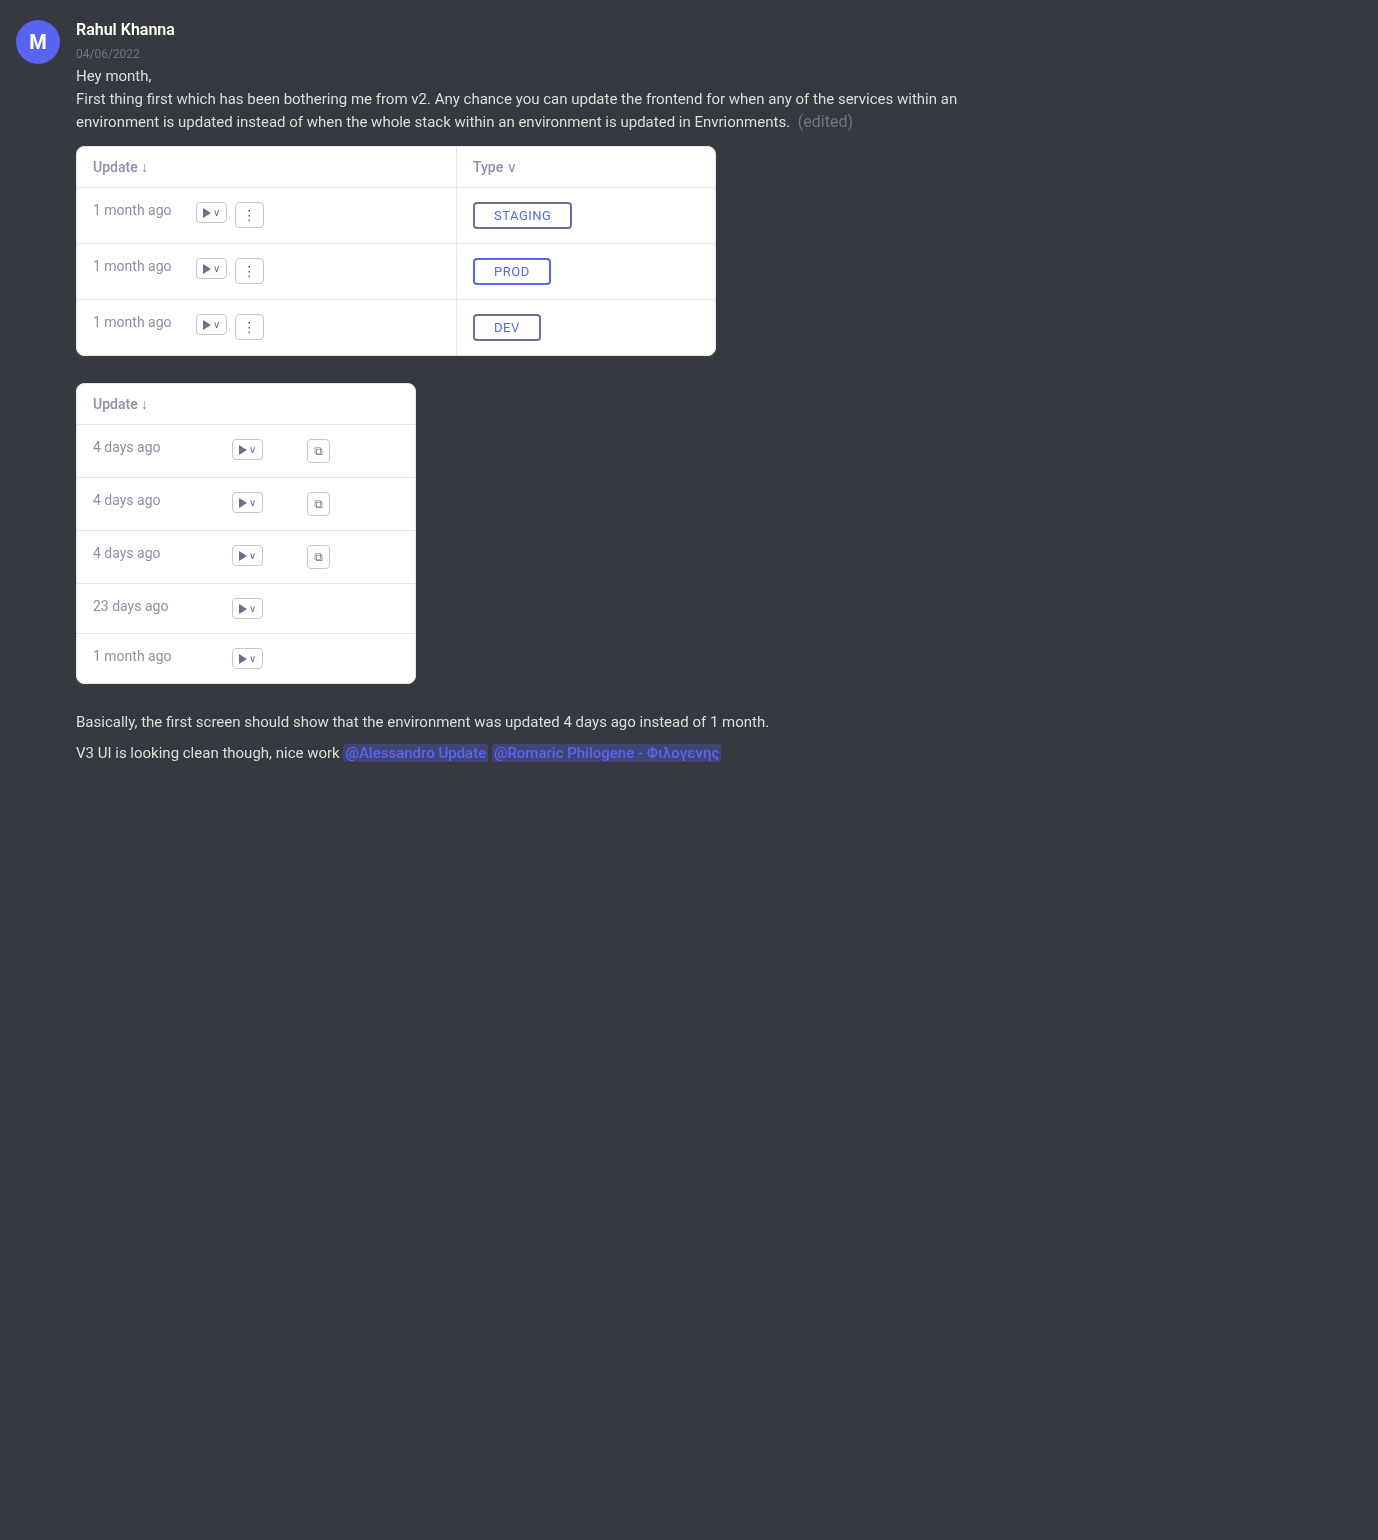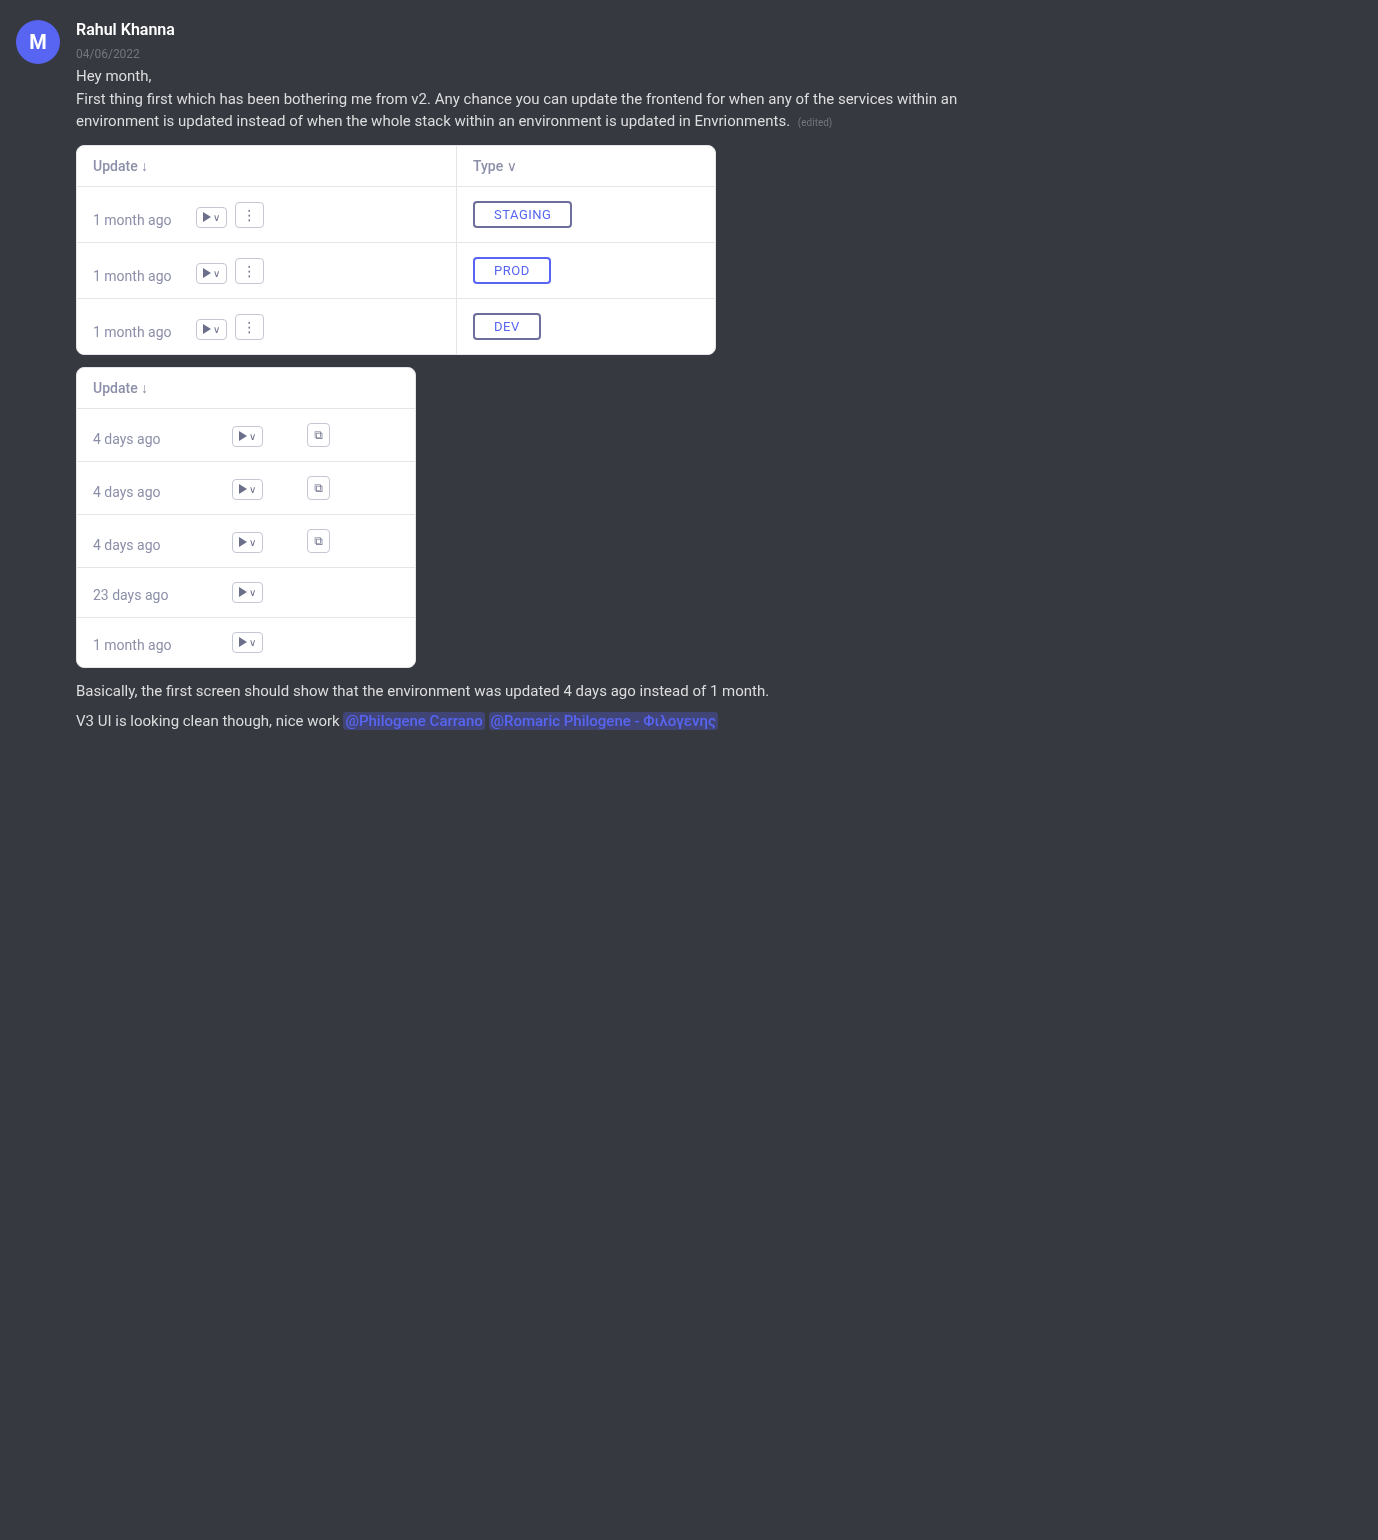--- a/index.html
+++ b/index.html
@@ -47,30 +47,30 @@
       font-size: 12px;
       color: #72767d;
     }
     .message-text {
       font-size: 15px;
       color: #dcddde;
       line-height: 1.5;
       margin-bottom: 12px;
     }
     .edited-label {
-      font-size: 10px;
+      font-size: 16px;
       color: #72767d;
       margin-left: 4px;
     }
     
     .table-card {
       background: #ffffff;
       border-radius: 8px;
       overflow: hidden;
-      margin-bottom: 12px;
+      margin-bottom: 27px;
       border: 1px solid #e3e5e8;
     }
     .table-card-wide {
       max-width: 640px;
     }
     .table-card-narrow {
       max-width: 340px;
     }
     .table-header-row {
       display: flex;
@@ -95,21 +95,21 @@
     .table-row {
       display: flex;
       border-bottom: 1px solid #e3e5e8;
     }
     .table-row:last-child {
       border-bottom: none;
     }
     .table-cell {
       padding: 14px 16px;
       display: flex;
-      align-items: flex-end;
+      align-items: flex-start;
       gap: 8px;
     }
     .table-cell.col-update {
       width: 380px;
       border-right: 1px solid #e3e5e8;
     }
     .table-cell.col-type {
       flex: 1;
     }
     .table-cell.col-update-narrow {
@@ -326,17 +326,17 @@
           </button>
         </div>
       </div>
     </div>
 
     <div class="bottom-text">
       <span>Basically, the first screen should show that the environment was updated 4 days ago instead of 1 month.</span>
     </div>
     <div class="bottom-text">
       <span>V3 UI is looking clean though, nice work</span>
-      <span class="mention">@Philogene Carrano</span>
+      <span class="mention">@Alessandro Update</span>
       <span class="mention">@Romaric Philogene - Φιλογενης</span>
     </div>
   </div>
 </div>
 
 </body></html>

